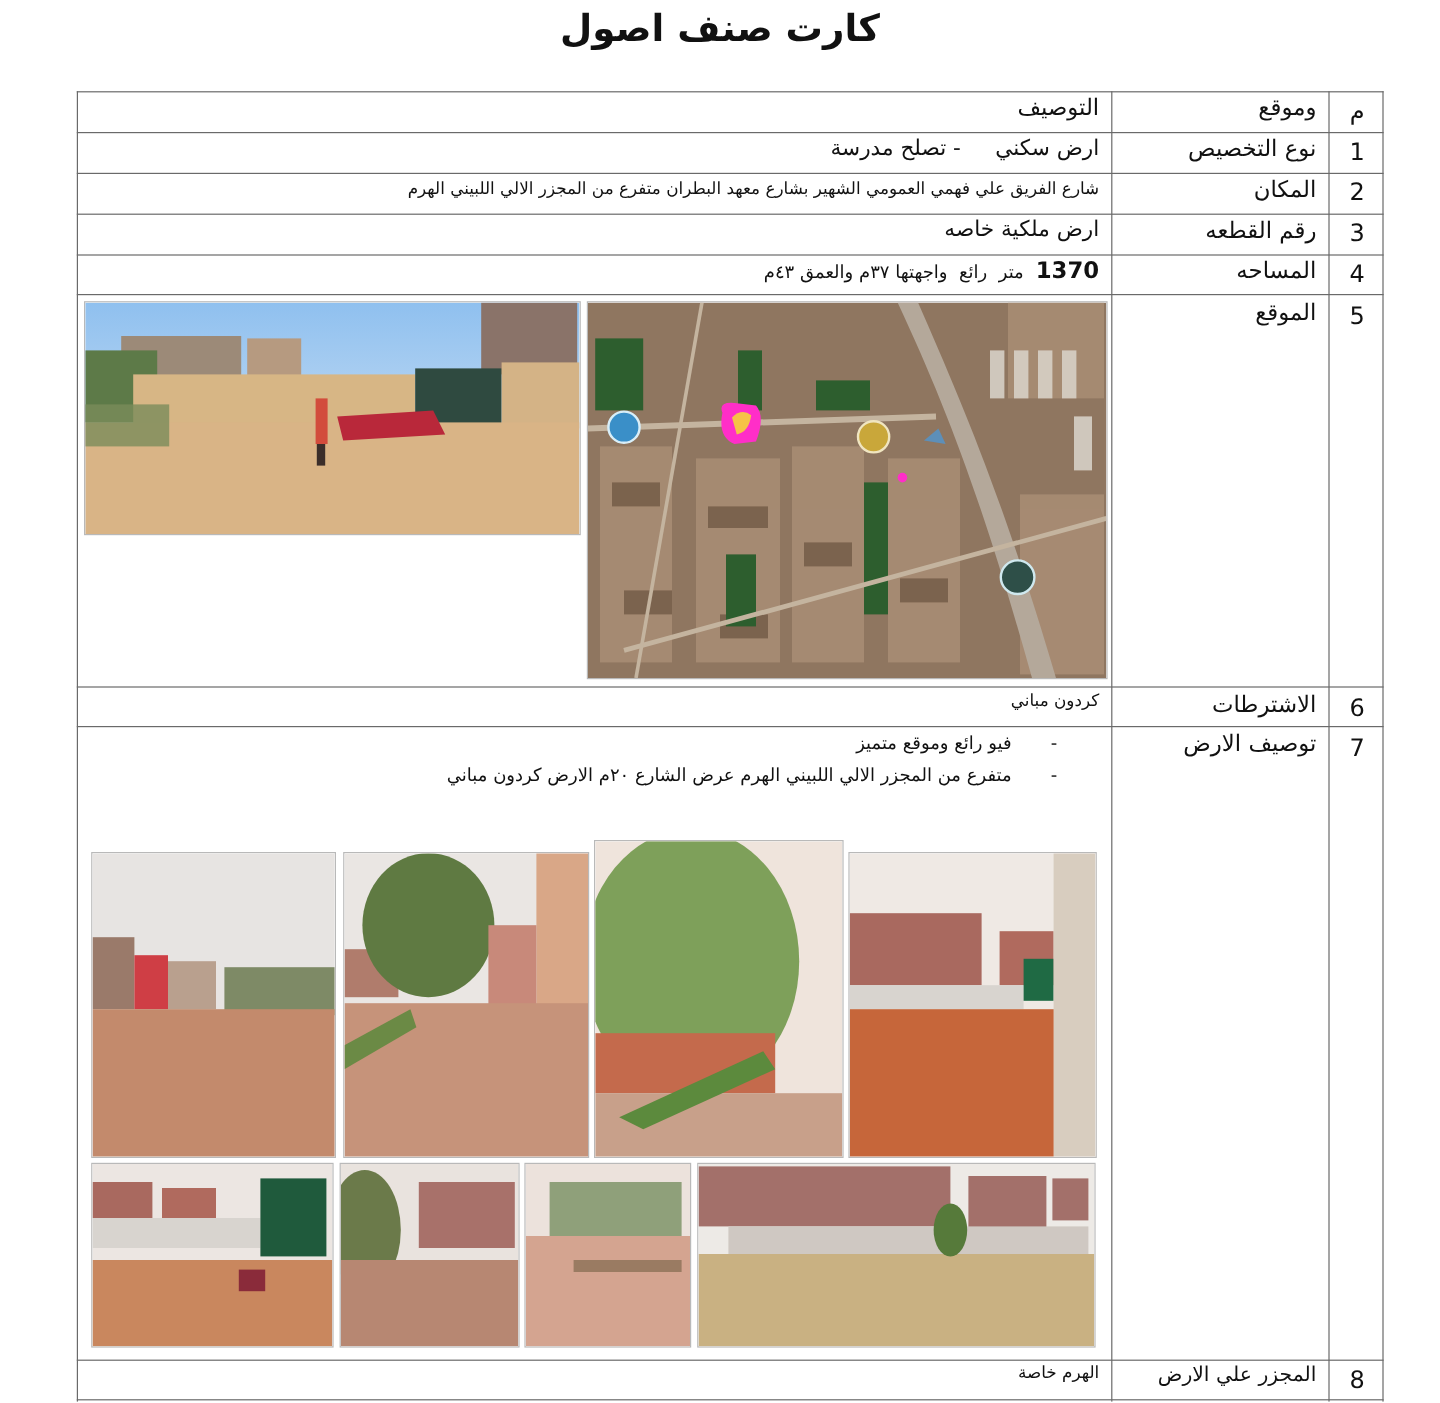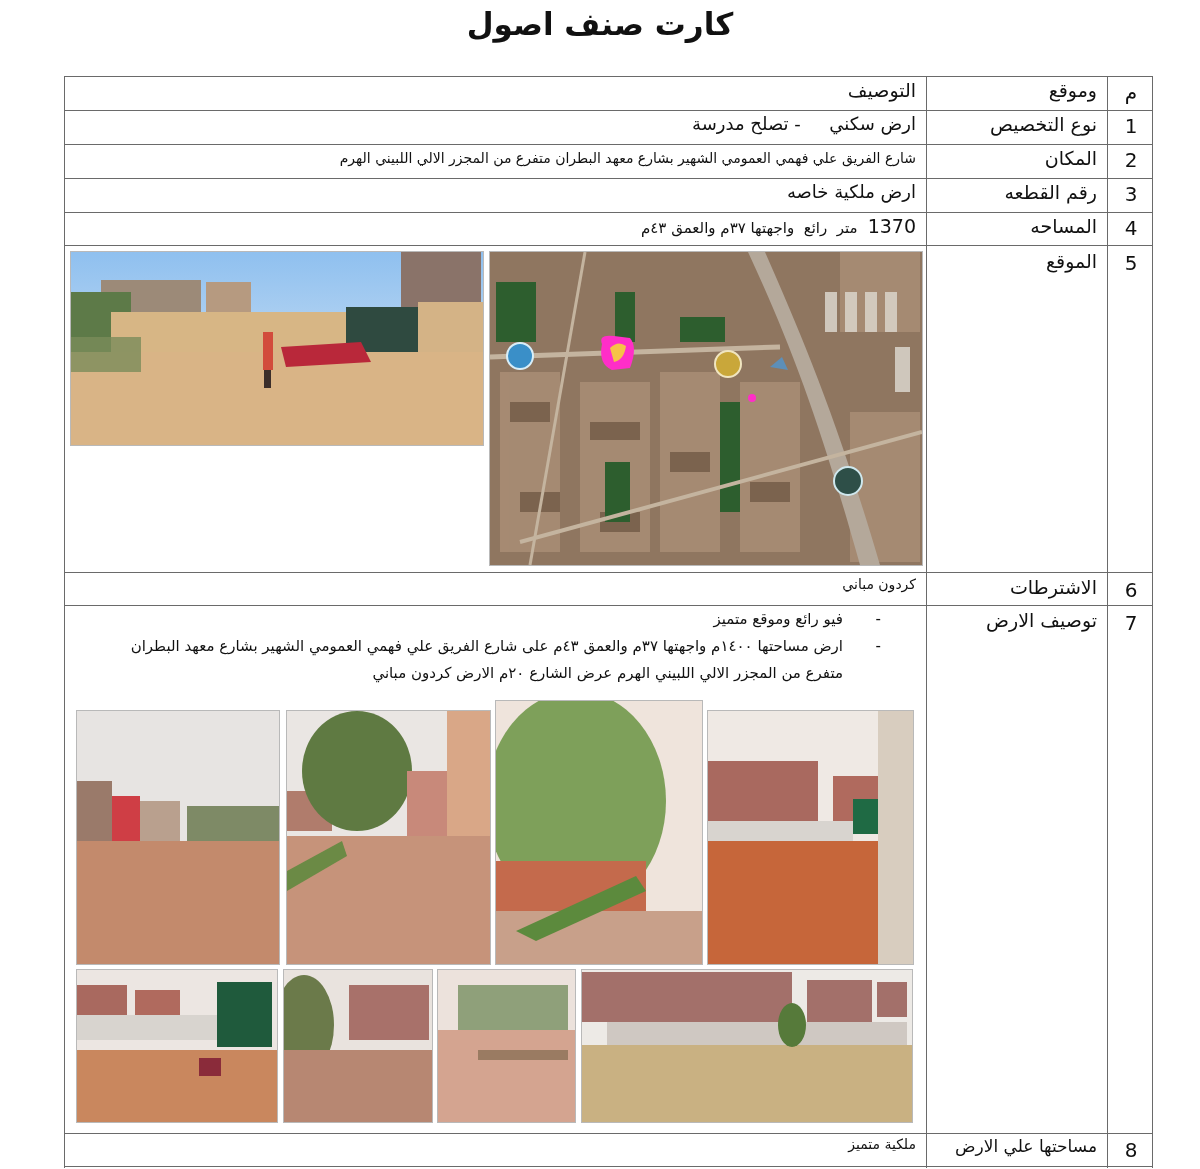--- a/index.html
+++ b/index.html
@@ -55,21 +55,21 @@
   <div class="cell lbl" style="right:56px; top:71px">المكان</div>
   <div class="cell val-sm" style="right:237px; top:74px">شارع الفريق علي فهمي العمومي الشهير بشارع معهد البطران متفرع من المجزر الالي اللبيني الهرم</div>
 
   <div class="cell num" style="left:1045px; top:106px">3</div>
   <div class="cell lbl" style="right:56px; top:105px">رقم القطعه</div>
   <div class="cell val" style="right:237px; top:105px">ارض ملكية خاصه</div>
 
   <div class="cell num" style="left:1045px; top:140px">4</div>
   <div class="cell lbl" style="right:56px; top:139px">المساحه</div>
   <div class="cell" style="right:237px; top:139px; display:flex; flex-direction:row; align-items:baseline; gap:10px">
-    <span style="font-size:19px; font-weight:normal">1370</span>
+    <span style="font-size:19px; font-weight:bold">1370</span>
     <span style="font-size:15px; white-space:pre">متر  رائع  واجهتها ٣٧م والعمق ٤٣م</span>
   </div>
 
   <div class="cell num" style="left:1045px; top:175px">5</div>
   <div class="cell lbl" style="right:56px; top:174px">الموقع</div>
 
   <div class="photo" style="left:6px; top:175px; width:412px; height:193px">
     <svg width="412" height="193" viewBox="0 0 412 193">
       <defs>
         <linearGradient id="sky1" x1="0" y1="0" x2="0" y2="1">
@@ -147,21 +147,20 @@
   <div class="cell num" style="left:1045px; top:535px">7</div>
   <div class="cell lbl" style="right:56px; top:533px">توصيف الارض</div>
 
   <div class="bullet-list" style="right:272px; top:530px">
     <div class="li">
       <span class="dash">-</span>
       <span>فيو رائع وموقع متميز</span>
     </div>
     <div class="li">
       <span class="dash">-</span>
-      <span>ارض مساحتها ١٤٠٠م واجهتها ٣٧م والعمق ٤٣م على شارع الفريق علي فهمي العمومي الشهير بشارع معهد البطران</span>
     </div>
     <div class="li">
       <span>متفرع من المجزر الالي اللبيني الهرم عرض الشارع ٢٠م الارض كردون مباني</span>
     </div>
   </div>
 
   <div class="photo" style="left:12px; top:634px; width:202px; height:253px">
     <svg width="202" height="253" viewBox="0 0 202 253">
       <rect width="202" height="253" fill="#e7e4e2"></rect>
       <rect x="0" y="70" width="35" height="60" fill="#9a7a6a"></rect>
@@ -236,15 +235,15 @@
       <rect x="0" y="2" width="210" height="50" fill="#a3706a"></rect>
       <rect x="225" y="10" width="65" height="45" fill="#a3706a"></rect>
       <rect x="295" y="12" width="30" height="35" fill="#a3706a"></rect>
       <rect x="25" y="52" width="300" height="27" fill="#cfc8c2"></rect>
       <rect x="0" y="75" width="330" height="77" fill="#c9b182"></rect>
       <ellipse cx="210" cy="55" rx="14" ry="22" fill="#567a3a"></ellipse>
     </svg>
   </div>
 
   <div class="cell num" style="left:1045px; top:1062px">8</div>
-  <div class="cell lbl" style="right:56px; top:1060px; font-size:17px">مساحتها علي الارض</div>
-  <div class="cell val-sm" style="right:237px; top:1060px">ملكية متميز</div>
+  <div class="cell lbl" style="right:56px; top:1060px; font-size:17px">المجزر علي الارض</div>
+  <div class="cell val-sm" style="right:237px; top:1060px">الهرم خاصة</div>
 </div>
 
 </body></html>

